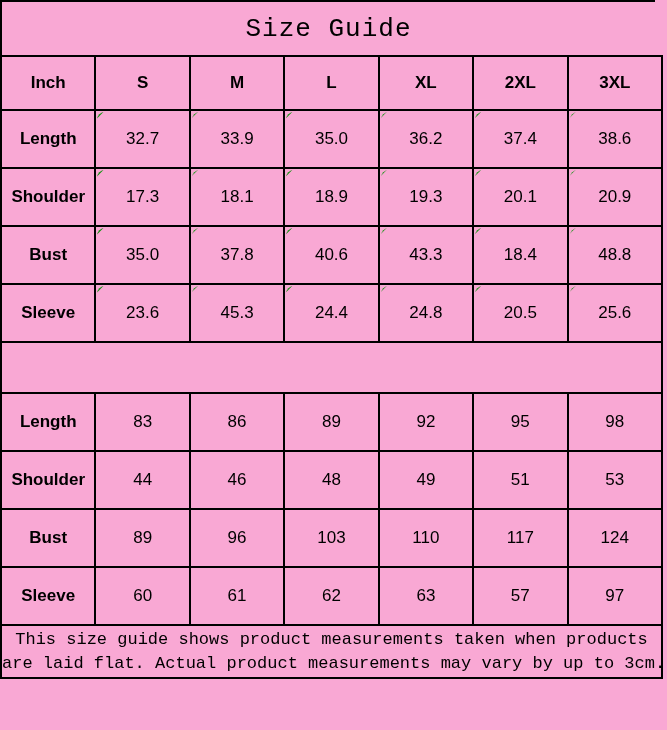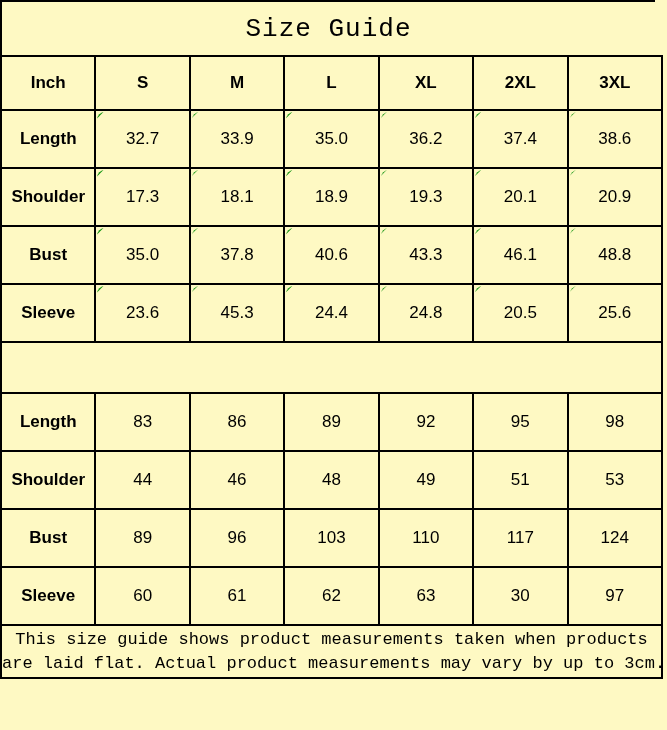--- a/index.html
+++ b/index.html
@@ -1,19 +1,19 @@
 <!DOCTYPE html>
 <html><head>
 <meta charset="utf-8">
 <style>
   html,body { margin:0; padding:0; background:#ffffff; }
   .sheet {
     position:relative;
     width:667px; height:730px;
-    background:#fef9c3;
+    background:#f9a8d4;
     color:#000000;
     font-family:"Liberation Sans", sans-serif;
     overflow:hidden;
   }
   
   .title-row {
     box-sizing:border-box;
     width:655px; height:55px;
     border-top:2px solid #000000;
     border-left:2px solid #000000;
@@ -97,21 +97,21 @@
       <td><i class="flag"></i><span>20.1</span></td>
       <td><i class="flag"></i><span>20.9</span></td>
     </tr>
 
     <tr class="datar">
       <td class="b">Bust</td>
       <td><i class="flag"></i><span>35.0</span></td>
       <td><i class="flag"></i><span>37.8</span></td>
       <td><i class="flag"></i><span>40.6</span></td>
       <td><i class="flag"></i><span>43.3</span></td>
-      <td><i class="flag"></i><span>46.1</span></td>
+      <td><i class="flag"></i><span>18.4</span></td>
       <td><i class="flag"></i><span>48.8</span></td>
     </tr>
 
     <tr class="datar">
       <td class="b">Sleeve</td>
       <td><i class="flag"></i><span>23.6</span></td>
       <td><i class="flag"></i><span>45.3</span></td>
       <td><i class="flag"></i><span>24.4</span></td>
       <td><i class="flag"></i><span>24.8</span></td>
       <td><i class="flag"></i><span>20.5</span></td>
@@ -152,21 +152,21 @@
       <td>117</td>
       <td>124</td>
     </tr>
 
     <tr class="datar">
       <td class="b">Sleeve</td>
       <td>60</td>
       <td>61</td>
       <td>62</td>
       <td>63</td>
-      <td>30</td>
+      <td>57</td>
       <td>97</td>
     </tr>
 
     <tr>
       <td class="footer-cell" colspan="7">
         <div>This size guide shows product measurements taken when products</div>
         <div>are laid flat. Actual product measurements may vary by up to 3cm.</div>
       </td>
     </tr>
   </tbody>

